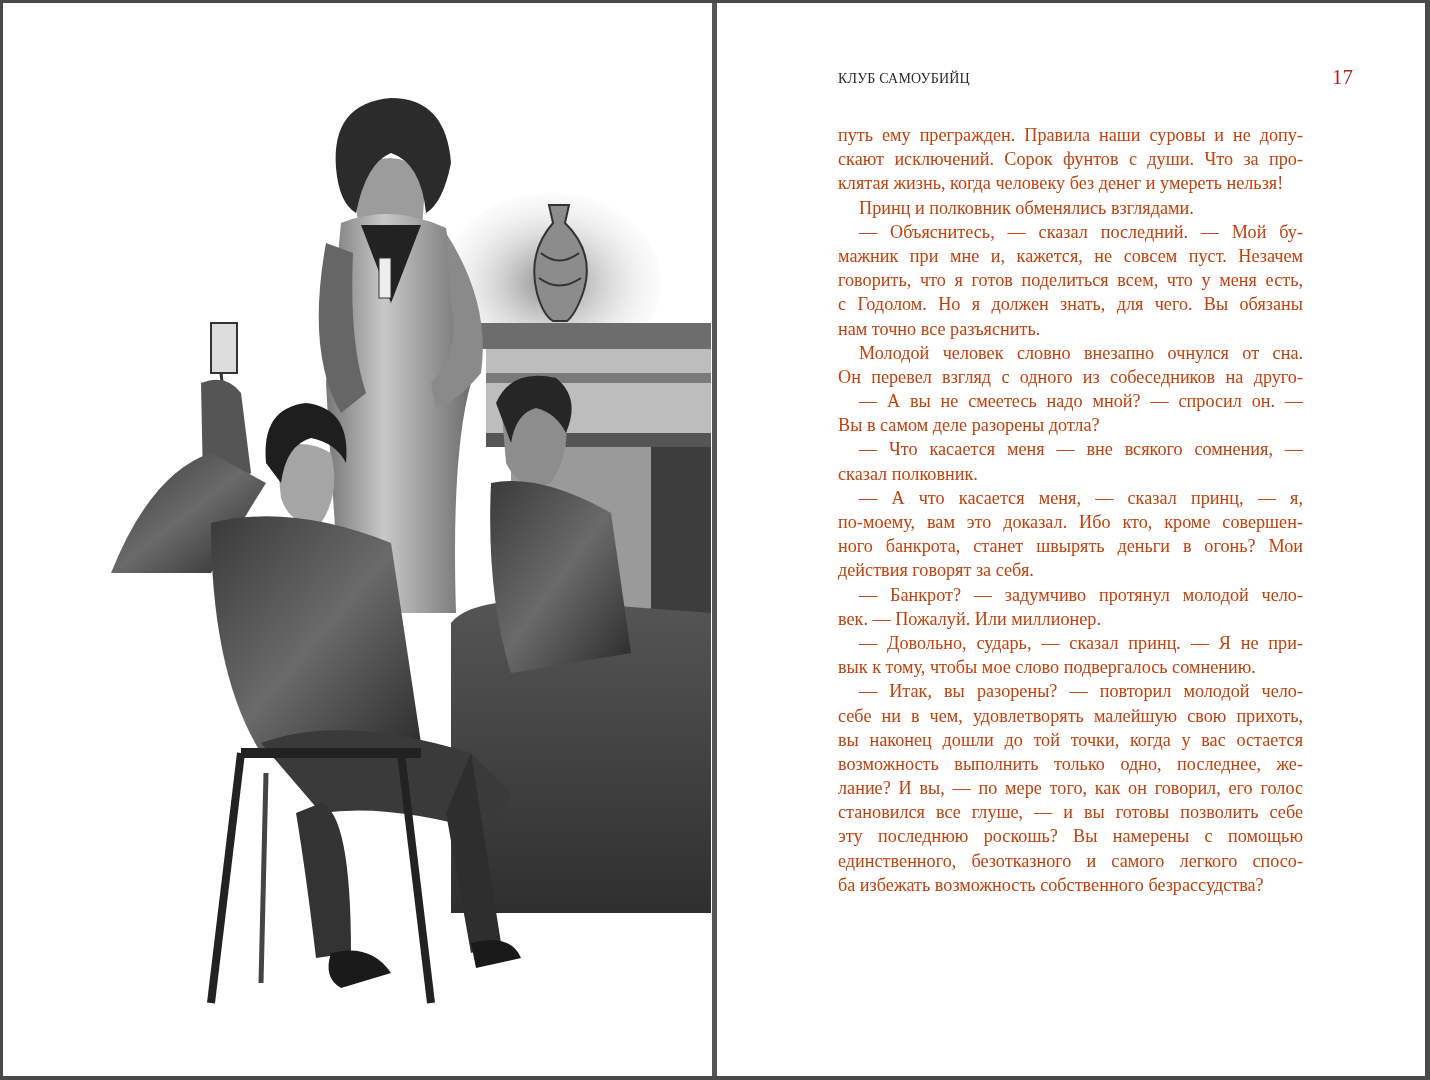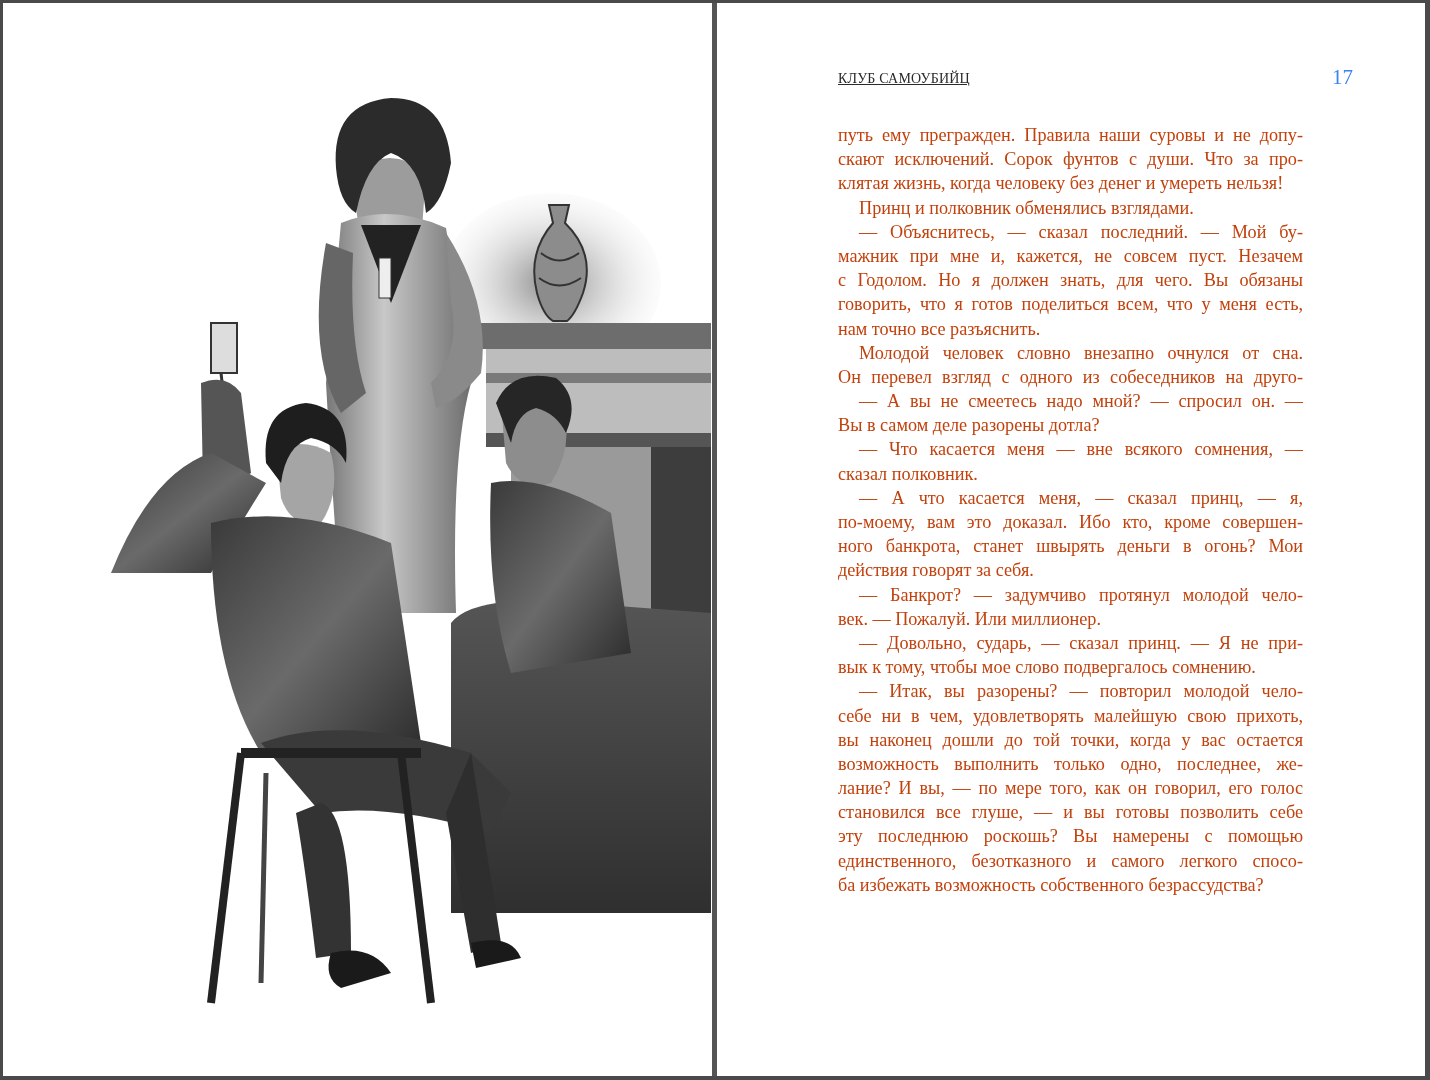--- a/index.html
+++ b/index.html
@@ -25,25 +25,24 @@
     .illustration {
       position: absolute; left: 88px; top: 50px; width: 620px; height: 960px;
     }
     .illustration svg { width: 100%; height: 100%; display: block; }
 
     
     .running-head {
       position: absolute; left: 121px; top: 68px;
       font-size: 14px; letter-spacing: 0.2px; color: #2a2a2a;
       text-transform: uppercase;
-      text-decoration: underline;
     }
     .folio {
       position: absolute; right: 72px; top: 62px;
-      font-size: 21px; color: #3b82f6;
+      font-size: 21px; color: #b91c1c;
     }
 
     .text-block {
       position: absolute; left: 121px; top: 120px; width: 465px;
       font-size: 18.2px; line-height: 24.2px; color: #c2410c;
     }
     .line {
       display: block; white-space: nowrap;
       text-align: justify; text-align-last: justify;
       height: 24.2px;
@@ -128,22 +127,22 @@
   <div class="page page-right">
     <div class="running-head">Клуб самоубийц</div>
     <div class="folio">17</div>
     <div class="text-block" id="textBlock">
         <span class="line">путь ему прегражден. Правила наши суровы и не допу-</span>
         <span class="line">скают исключений. Сорок фунтов с души. Что за про-</span>
         <span class="line last">клятая жизнь, когда человеку без денег и умереть нельзя!</span>
         <span class="line indent last">Принц и полковник обменялись взглядами.</span>
         <span class="line indent">— Объяснитесь, — сказал последний. — Мой бу-</span>
         <span class="line">мажник при мне и, кажется, не совсем пуст. Незачем</span>
+        <span class="line">говорить, что я готов поделиться всем, что у меня есть,</span>
         <span class="line">с Годолом. Но я должен знать, для чего. Вы обязаны</span>
-        <span class="line">говорить, что я готов поделиться всем, что у меня есть,</span>
         <span class="line last">нам точно все разъяснить.</span>
         <span class="line indent">Молодой человек словно внезапно очнулся от сна.</span>
         <span class="line">Он перевел взгляд с одного из собеседников на друго-</span>
         <span class="line indent">— А вы не смеетесь надо мной? — спросил он. —</span>
         <span class="line last">Вы в самом деле разорены дотла?</span>
         <span class="line indent">— Что касается меня — вне всякого сомнения, —</span>
         <span class="line last">сказал полковник.</span>
         <span class="line indent">— А что касается меня, — сказал принц, — я,</span>
         <span class="line">по-моему, вам это доказал. Ибо кто, кроме совершен-</span>
         <span class="line">ного банкрота, станет швырять деньги в огонь? Мои</span>

